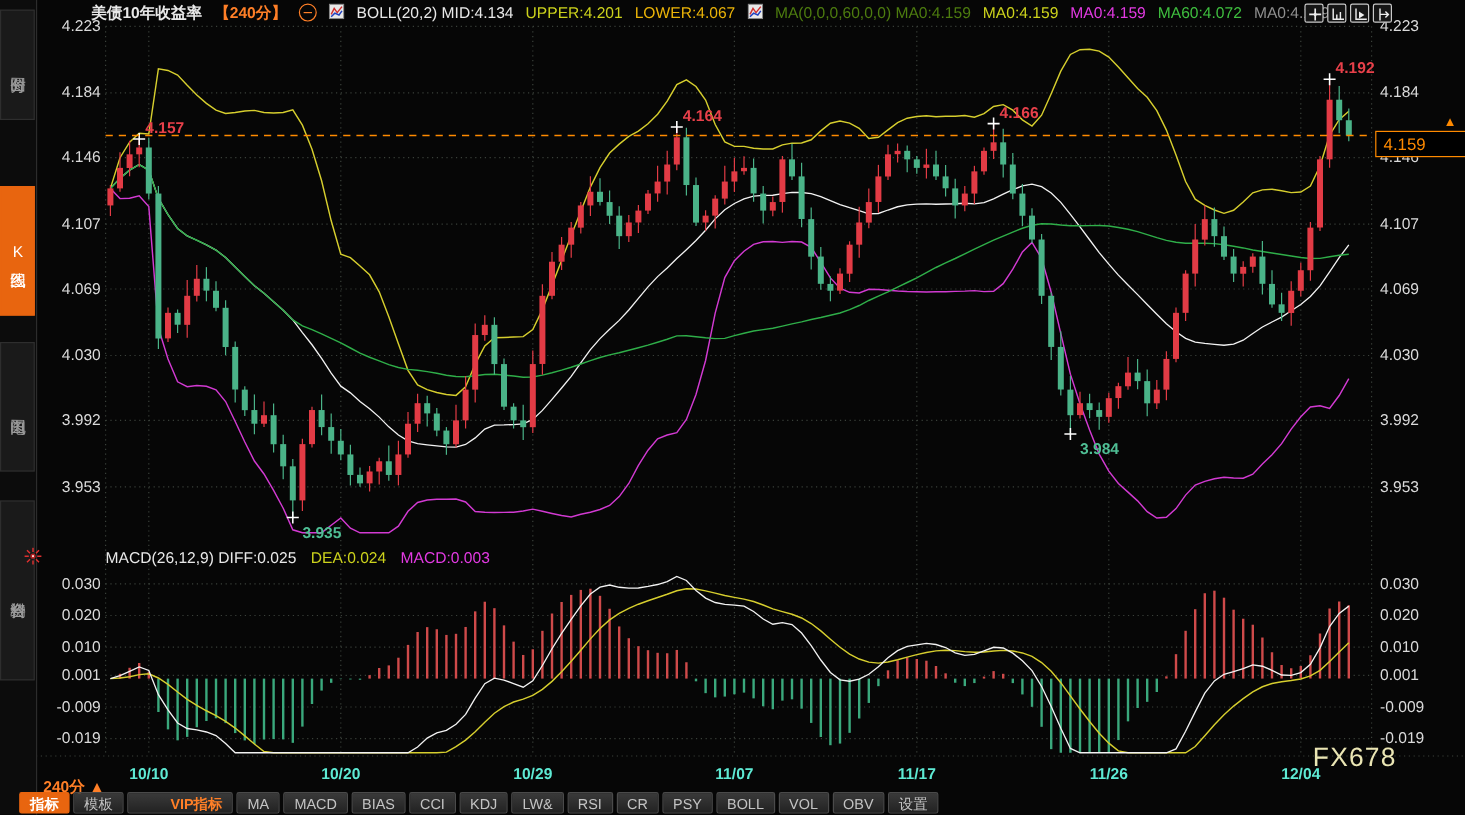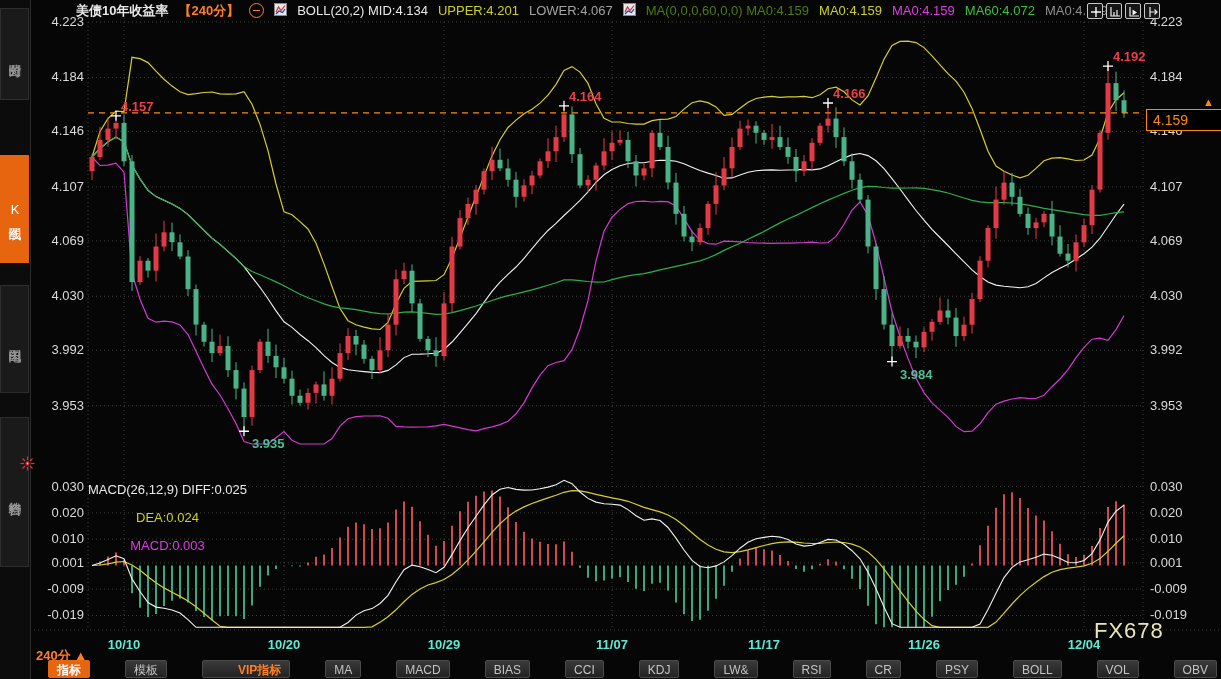--- a/index.html
+++ b/index.html
@@ -10,22 +10,22 @@
            border-right:1px solid #2c2c2c;z-index:6;}
   .sb-item{position:absolute;left:0;width:29px;display:flex;flex-direction:column;align-items:center;
            justify-content:space-evenly;writing-mode:vertical-rl;text-orientation:upright;
            color:#9a9a9a;font-size:13px;background:#1a1a1a;border:1px solid #2e2e2e;cursor:pointer;box-sizing:border-box;}
   .sb-item.active{background:#e8650f;border-color:#e8650f;color:#ffffff;}
   
   #hdr{position:absolute;left:76px;top:3px;height:18px;display:flex;gap:10px;align-items:flex-start;
        font-size:13px;white-space:nowrap;z-index:4;}
   .hseg{line-height:16px;}
   .hseg.b{font-weight:bold;}
-  #macd-hdr{position:absolute;left:88px;top:482px;height:16px;display:flex;gap:12px;align-items:center;
-       font-size:13px;white-space:nowrap;z-index:4;flex-direction:column;}
+  #macd-hdr{position:absolute;left:88px;top:457px;height:16px;display:flex;gap:12px;align-items:center;
+       font-size:13px;white-space:nowrap;z-index:4;}
   #burst{position:absolute;left:20px;top:456px;z-index:7;}
   
   .tool-row{position:absolute;left:1087px;top:3px;display:flex;gap:3px;z-index:5;}
   .tool-btn{width:16px;height:16px;border:1px solid #c9c9c9;border-radius:2px;background:#161616;
             display:flex;align-items:center;justify-content:center;cursor:pointer;box-sizing:border-box;}
   .icon-minus-circle{width:13px;height:13px;border:1px solid #ff7f27;border-radius:50%;display:inline-flex;
             align-items:center;justify-content:center;cursor:pointer;}
   .icon-minus-circle div{width:7px;height:0;border-top:1px solid #ff7f27;}
   .mini-chart{width:13px;height:13px;display:inline-block;}
   
@@ -35,21 +35,21 @@
   
   #price-badge{position:absolute;left:1146px;width:72px;height:20px;background:#000;
       border:1px solid #ff8a00;color:#ff8a00;font-size:14px;line-height:20px;padding-left:6px;z-index:8;box-sizing:content-box;}
   #badge-arrow{position:absolute;left:1203px;color:#ff8a00;font-size:11px;z-index:9;line-height:10px;}
   
   #period{position:absolute;left:36px;top:637px;color:#ff7f27;font-size:13px;font-weight:bold;z-index:4;margin-top:10px;}
   .date-label{position:absolute;top:637px;transform:translateX(-50%);color:#5eead4;font-size:13px;font-weight:bold;z-index:3;}
   
   #toolbar{position:absolute;left:16px;bottom:1px;height:18px;display:flex;gap:3px;z-index:6;}
   .tb-btn{height:18px;line-height:18px;padding:0 8px;font-size:12px;color:#c3c3c3;background:linear-gradient(#3a3a3a,#222);
-          border:1px solid #4a4a4a;border-radius:2px;cursor:pointer;box-sizing:border-box;white-space:nowrap;margin-left:32px;}
+          border:1px solid #4a4a4a;border-radius:2px;cursor:pointer;box-sizing:border-box;white-space:nowrap;}
   .tb-btn.active{background:#e8650f;border-color:#e8650f;color:#fff;font-weight:bold;}
   .tb-btn.vip{color:#ff7f27;font-weight:bold;padding-left:35px;}
   
   #watermark{position:absolute;left:1094px;top:618px;font-size:22px;color:#fef9c3;letter-spacing:1px;z-index:3;opacity:.92;}
   
   #chart{position:absolute;left:0;top:0;z-index:2;}
   .grid{stroke:#3a403a;stroke-width:1;stroke-dasharray:1 3;}
   .kp{font-family:"Liberation Sans",sans-serif;font-size:13px;font-weight:bold;}
 </style>
 </head>
@@ -504,21 +504,21 @@
     <span class="icon-minus-circle">
       <div></div>
     </span>
     <span><svg width="13" height="13" class="mini-chart">
         <rect x="0.5" y="0.5" width="12" height="12" fill="#e8e8e8" stroke="#888"></rect>
         <polyline points="2,9 4.5,4 7,7.5 11,2.5" fill="none" stroke="#d03030" stroke-width="1.2"></polyline>
         <polyline points="2,11 5,8 8.5,9.5 11,6" fill="none" stroke="#2040c0" stroke-width="1.2"></polyline>
       </svg></span>
     <span class="hseg" style="color: rgb(232, 232, 232);">BOLL(20,2) MID:4.134</span>
     <span class="hseg" style="color: rgb(204, 210, 28);">UPPER:4.201</span>
-    <span class="hseg" style="color: #a3a3a3;">LOWER:4.067</span>
+    <span class="hseg" style="color: #eab308;">LOWER:4.067</span>
     <span><svg width="13" height="13" class="mini-chart">
         <rect x="0.5" y="0.5" width="12" height="12" fill="#e8e8e8" stroke="#888"></rect>
         <polyline points="2,9 4.5,4 7,7.5 11,2.5" fill="none" stroke="#d03030" stroke-width="1.2"></polyline>
         <polyline points="2,11 5,8 8.5,9.5 11,6" fill="none" stroke="#2040c0" stroke-width="1.2"></polyline>
       </svg></span>
     <span class="hseg" style="color: #4d7c0f;">MA(0,0,0,60,0,0) MA0:4.159</span>
     <span class="hseg" style="color: rgb(204, 210, 28);">MA0:4.159</span>
     <span class="hseg" style="color: rgb(226, 58, 226);">MA0:4.159</span>
     <span class="hseg" style="color: rgb(63, 191, 63);">MA60:4.072</span>
     <span class="hseg" style="color: rgb(143, 143, 143);">MA0:4.159</span>

